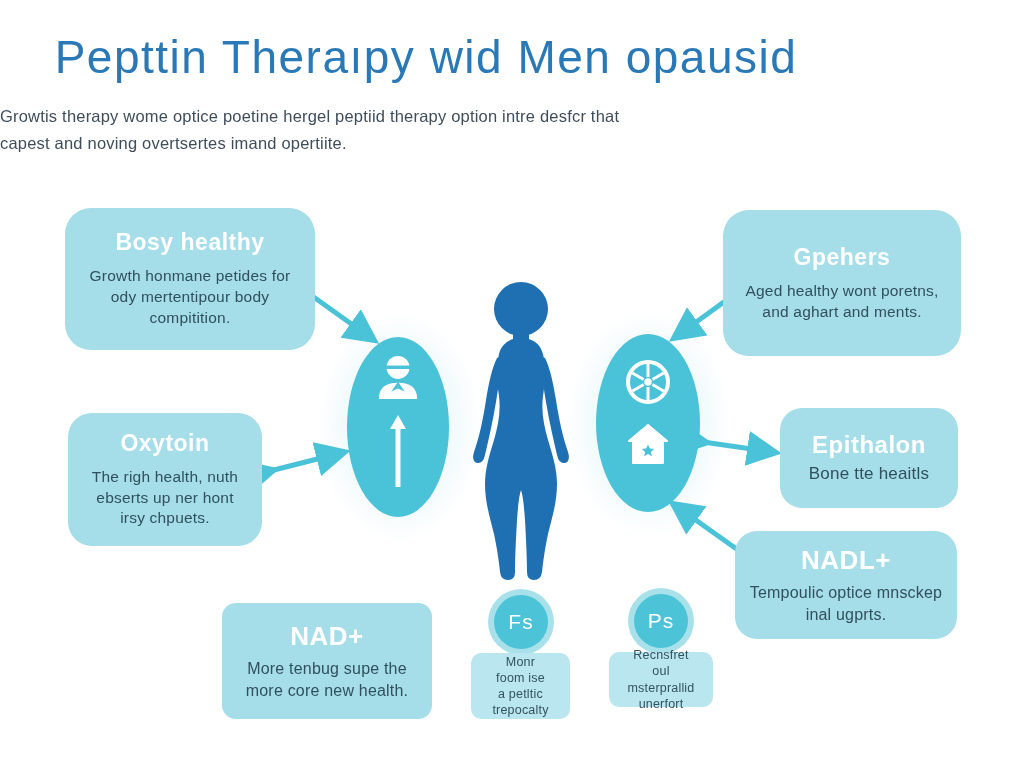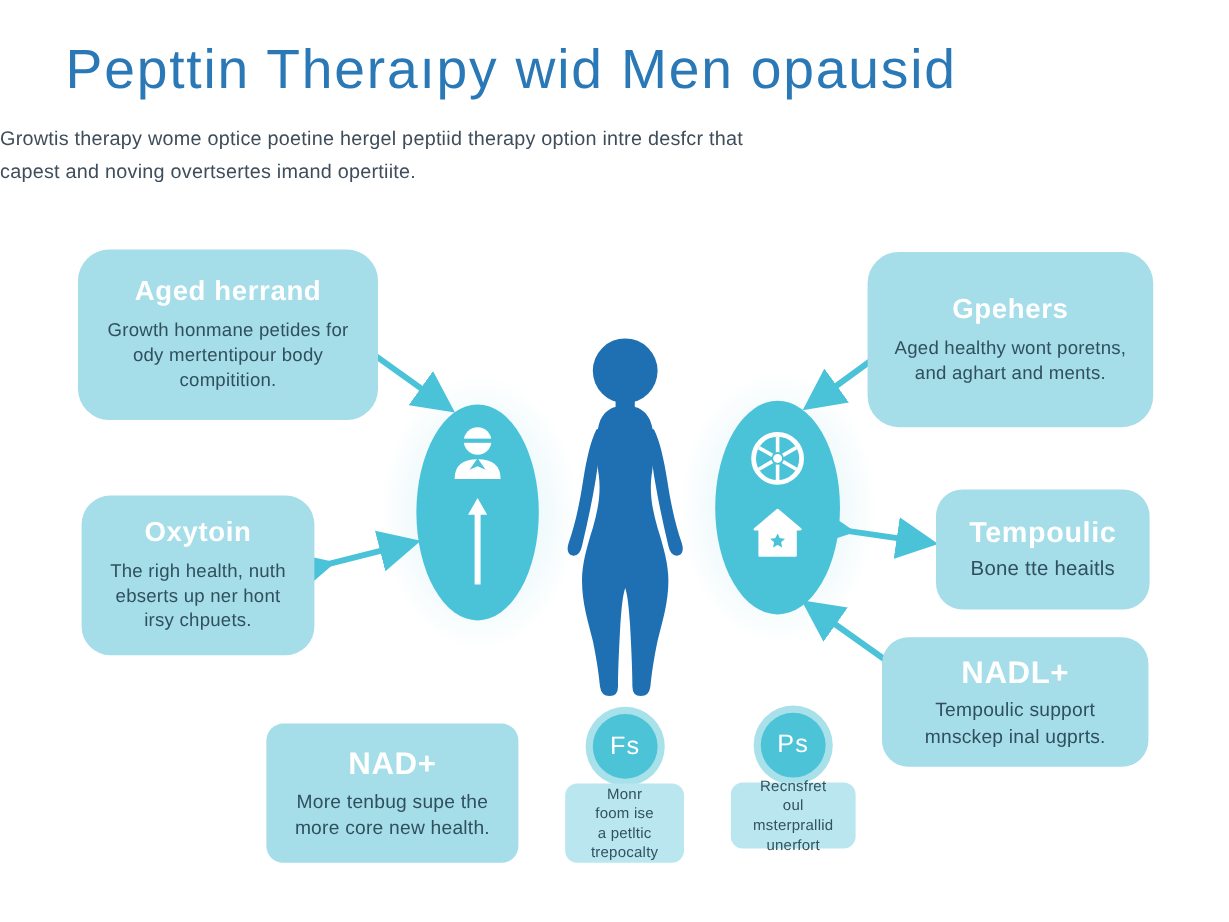--- a/index.html
+++ b/index.html
@@ -115,42 +115,42 @@
                C87 282 89 268 92 254 C96 238 101 222 101 204 C101 190 97 176 92 160
                C88 146 85 132 87 116 C89 102 91 90 87 74 C84 63 76 58 65 58 Z"></path>
       <path d="M41 78 C36 88 33 102 30 120 C27 140 23 158 18 172 Q15 181 21 183
                Q27 184 29 175 C33 158 37 140 40 122 C42 110 44 96 45 86 C45 80 43 76 41 78 Z"></path>
       <path d="M89 78 C94 88 97 102 100 120 C103 140 107 158 112 172 Q115 181 109 183
                Q103 184 101 175 C97 158 93 140 90 122 C88 110 86 96 85 86 C85 80 87 76 89 78 Z"></path>
     </g>
   </svg>
 
   <div class="panel" style="left:65px;top:208px;width:250px;height:142px;">
-    <div class="ttl">Aged herrand</div>
+    <div class="ttl">Bosy healthy</div>
     <div class="bdy">Growth honmane petides for ody mertentipour body compitition.</div>
   </div>
 
   <div class="panel" style="left:723px;top:210px;width:238px;height:146px;">
     <div class="ttl">Gpehers</div>
     <div class="bdy">Aged healthy wont poretns, and aghart and ments.</div>
   </div>
 
   <div class="panel" style="left:68px;top:413px;width:194px;height:133px;border-radius:24px;">
     <div class="ttl">Oxytoin</div>
     <div class="bdy">The righ health, nuth ebserts up ner hont irsy chpuets.</div>
   </div>
 
   <div class="panel" style="left:780px;top:408px;width:178px;height:100px;border-radius:22px;">
-    <div class="ttl" style="margin-bottom:4px;font-size:24px;">Tempoulic</div>
+    <div class="ttl" style="margin-bottom:4px;font-size:24px;">Epithalon</div>
     <div class="bdy" style="font-size:17px;">Bone tte heaitls</div>
   </div>
 
   <div class="panel" style="left:735px;top:531px;width:222px;height:108px;border-radius:22px;">
     <div class="ttl" style="font-size:26px;margin-bottom:6px;">NADL+</div>
-    <div class="bdy" style="font-size:16px;">Tempoulic support mnsckep inal ugprts.</div>
+    <div class="bdy" style="font-size:16px;">Tempoulic optice mnsckep inal ugprts.</div>
   </div>
 
   <div class="panel" style="left:222px;top:603px;width:210px;height:116px;border-radius:14px;">
     <div class="ttl" style="font-size:26px;margin-bottom:6px;">NAD+</div>
     <div class="bdy" style="font-size:16px;">More tenbug supe the more core new health.</div>
   </div>
 
   <div class="ring" style="left:488px;top:589px;width:66px;height:66px;"></div>
   <div class="disc" style="left:494px;top:595px;width:54px;height:54px;">
     <span>Fs</span>

